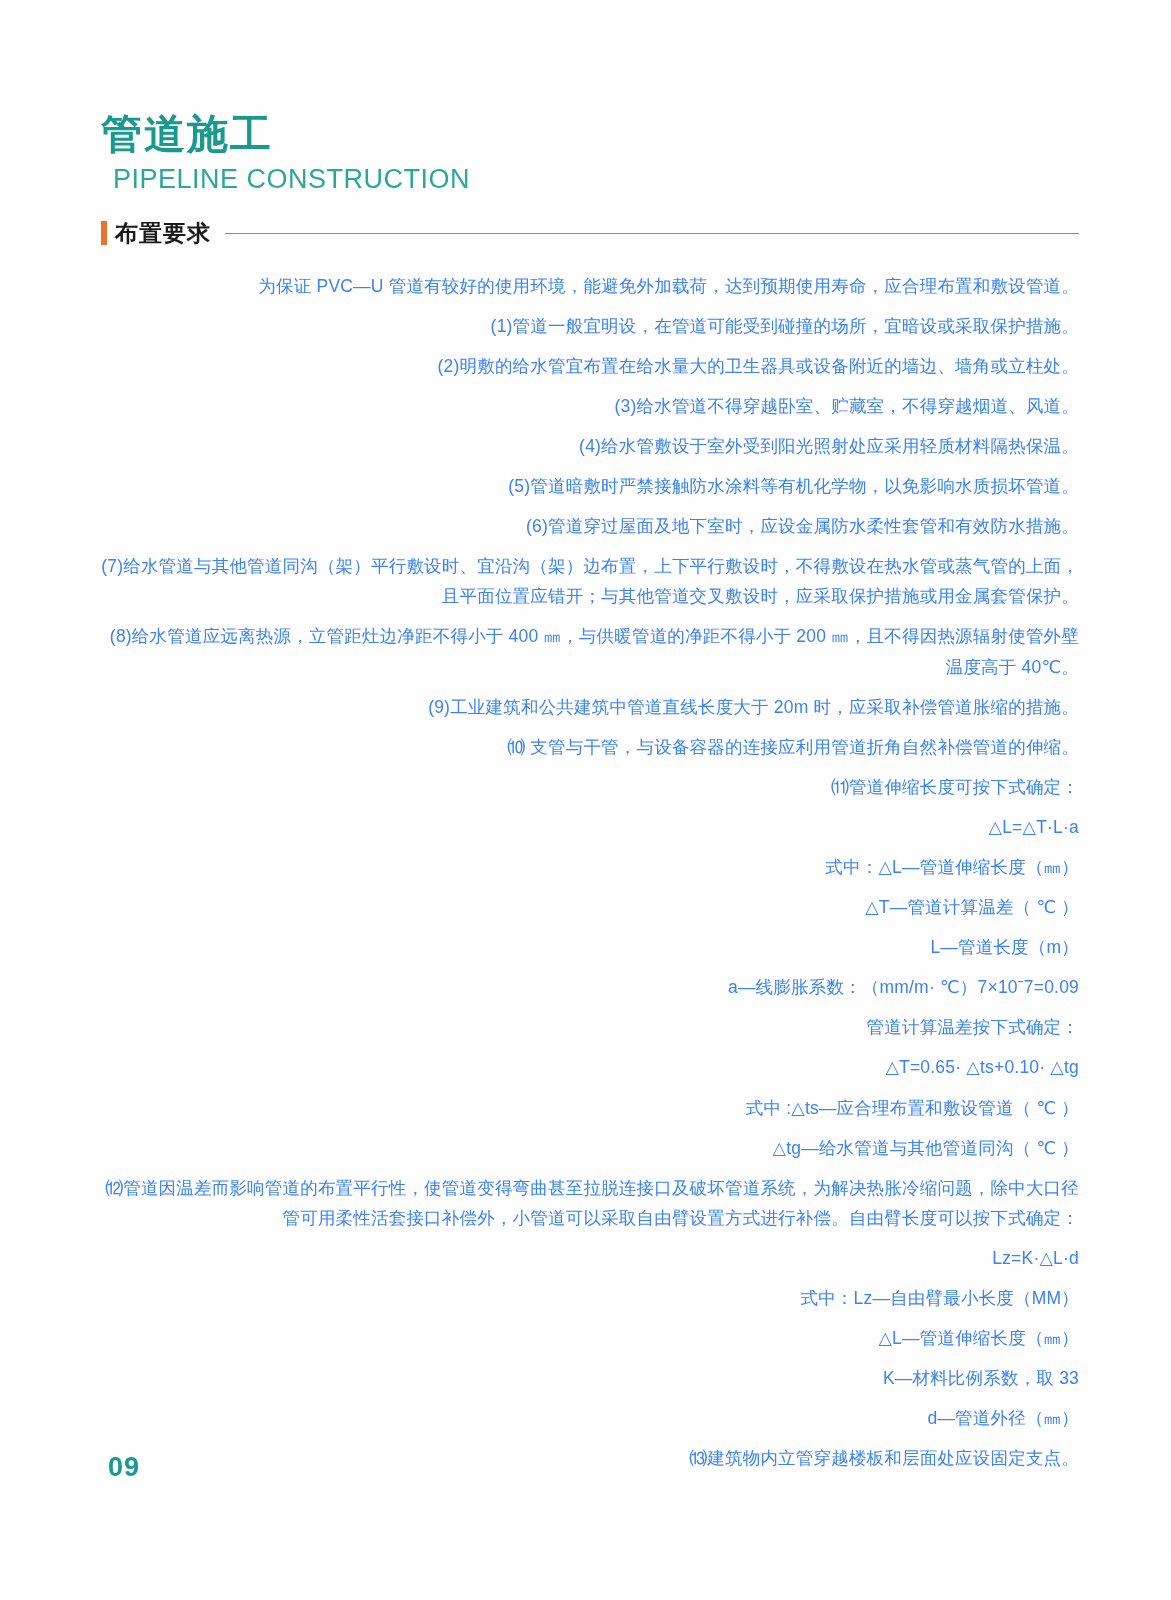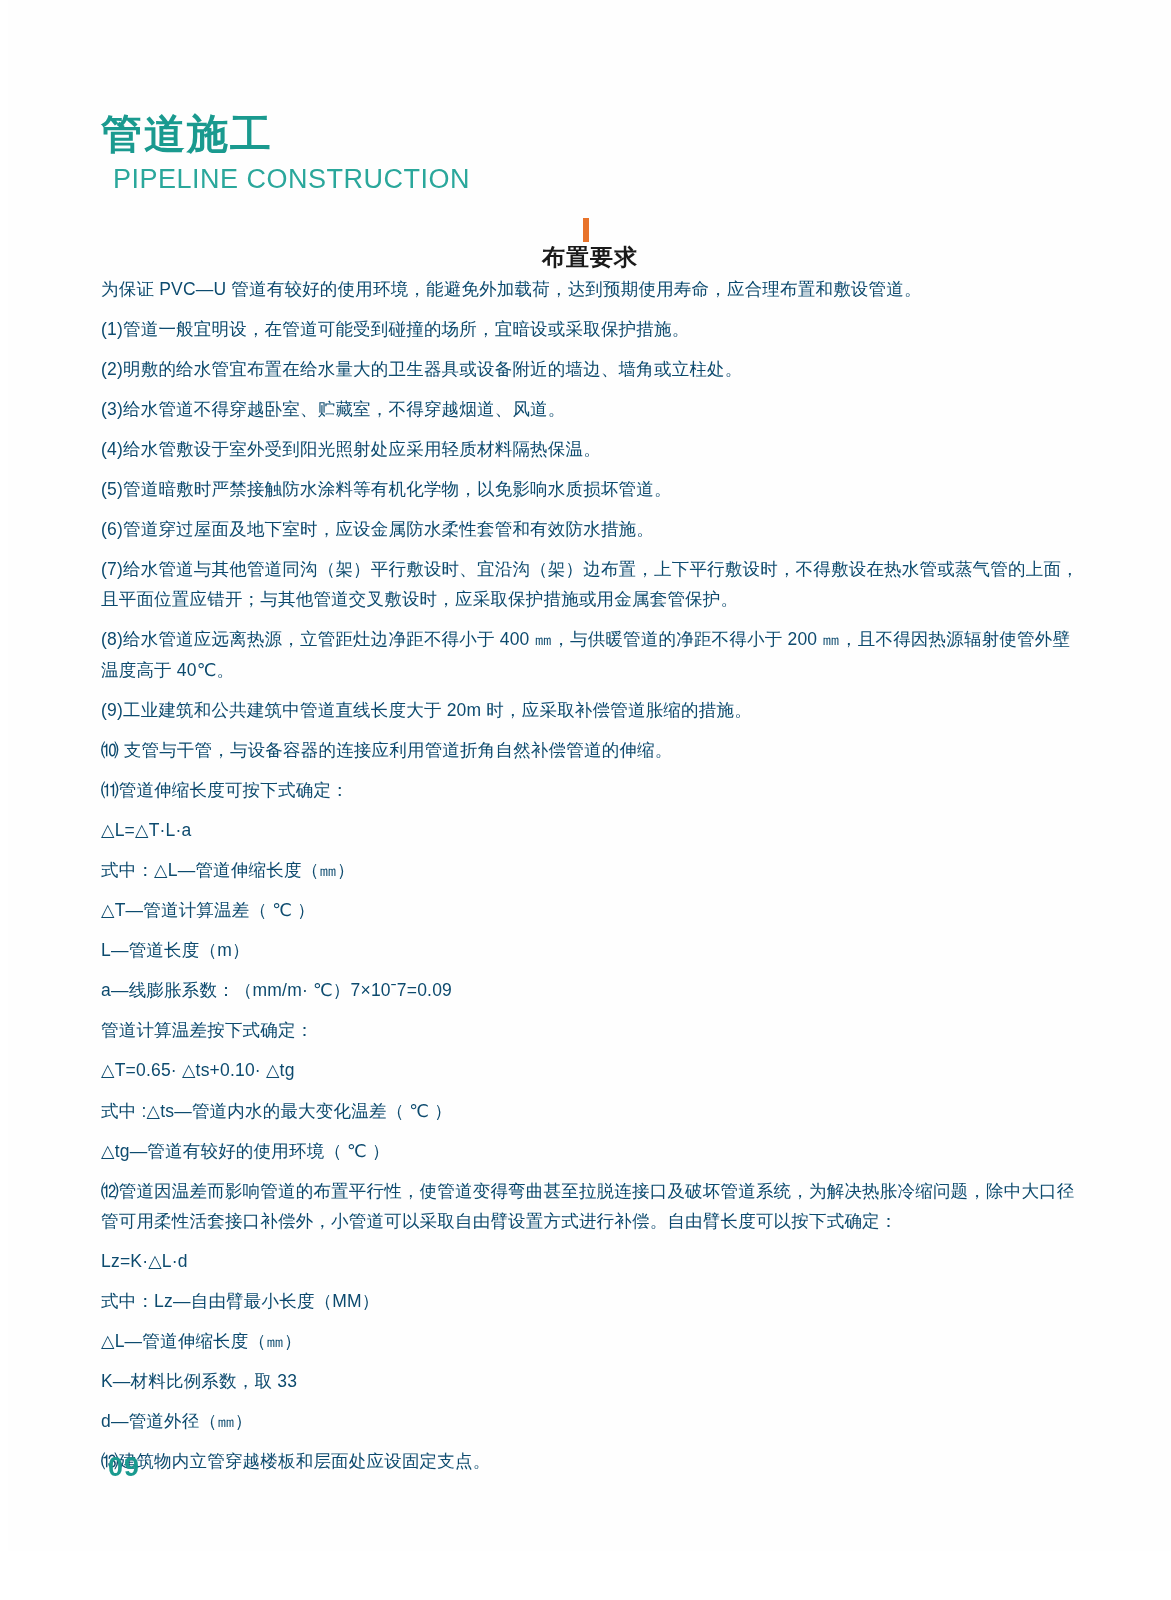--- a/index.html
+++ b/index.html
@@ -41,21 +41,21 @@
     font-size: 27px;
     color: #2aa79b;
     letter-spacing: 0.5px;
     font-weight: normal;
     line-height: 1.2;
     margin: 0 0 22px 12px;
   }
   .section-head {
     display: flex;
     align-items: center;
-    flex-direction: column;
+    margin-bottom: 22px;
   }
   .section-bar {
     width: 6px;
     height: 24px;
     background: #e8732a;
     margin-right: 8px;
     flex: 0 0 auto;
   }
   .section-title {
     font-size: 23px;
@@ -67,22 +67,23 @@
   .section-rule {
     flex: 1 1 auto;
     height: 1px;
     background: #e8732a;
     margin-left: 14px;
   }
   .body-text p {
     margin: 0 0 10px 0;
     font-size: 17.5px;
     line-height: 1.72;
-    color: #0c4a6e;
+    color: #3b82f6;
     letter-spacing: 0.2px;
+    text-align: right;
   }
   .page-number {
     position: absolute;
     left: 100px;
     top: 1452px;
     font-size: 27px;
     font-weight: bold;
     color: #1a9a8f;
     letter-spacing: 1px;
   }
@@ -116,22 +117,22 @@
       <p>(9)工业建筑和公共建筑中管道直线长度大于 20m 时，应采取补偿管道胀缩的措施。</p>
       <p>⑽ 支管与干管，与设备容器的连接应利用管道折角自然补偿管道的伸缩。</p>
       <p>⑾管道伸缩长度可按下式确定：</p>
       <p>△L=△T·L·a</p>
       <p>式中：△L—管道伸缩长度（㎜）</p>
       <p>△T—管道计算温差（ ℃ ）</p>
       <p>L—管道长度（m）</p>
       <p>a—线膨胀系数：（mm/m· ℃）7×10ˉ7=0.09</p>
       <p>管道计算温差按下式确定：</p>
       <p>△T=0.65· △ts+0.10· △tg</p>
-      <p>式中 :△ts—管道内水的最大变化温差（ ℃ ）</p>
-      <p>△tg—管道有较好的使用环境（ ℃ ）</p>
+      <p>式中 :△ts—应合理布置和敷设管道（ ℃ ）</p>
+      <p>△tg—给水管道与其他管道同沟（ ℃ ）</p>
       <p>⑿管道因温差而影响管道的布置平行性，使管道变得弯曲甚至拉脱连接口及破坏管道系统，为解决热胀冷缩问题，除中大口径管可用柔性活套接口补偿外，小管道可以采取自由臂设置方式进行补偿。自由臂长度可以按下式确定：</p>
       <p>Lz=K·△L·d</p>
       <p>式中：Lz—自由臂最小长度（MM）</p>
       <p>△L—管道伸缩长度（㎜）</p>
       <p>K—材料比例系数，取 33</p>
       <p>d—管道外径（㎜）</p>
       <p>⒀建筑物内立管穿越楼板和层面处应设固定支点。</p>
     </div>
 
   </div>

